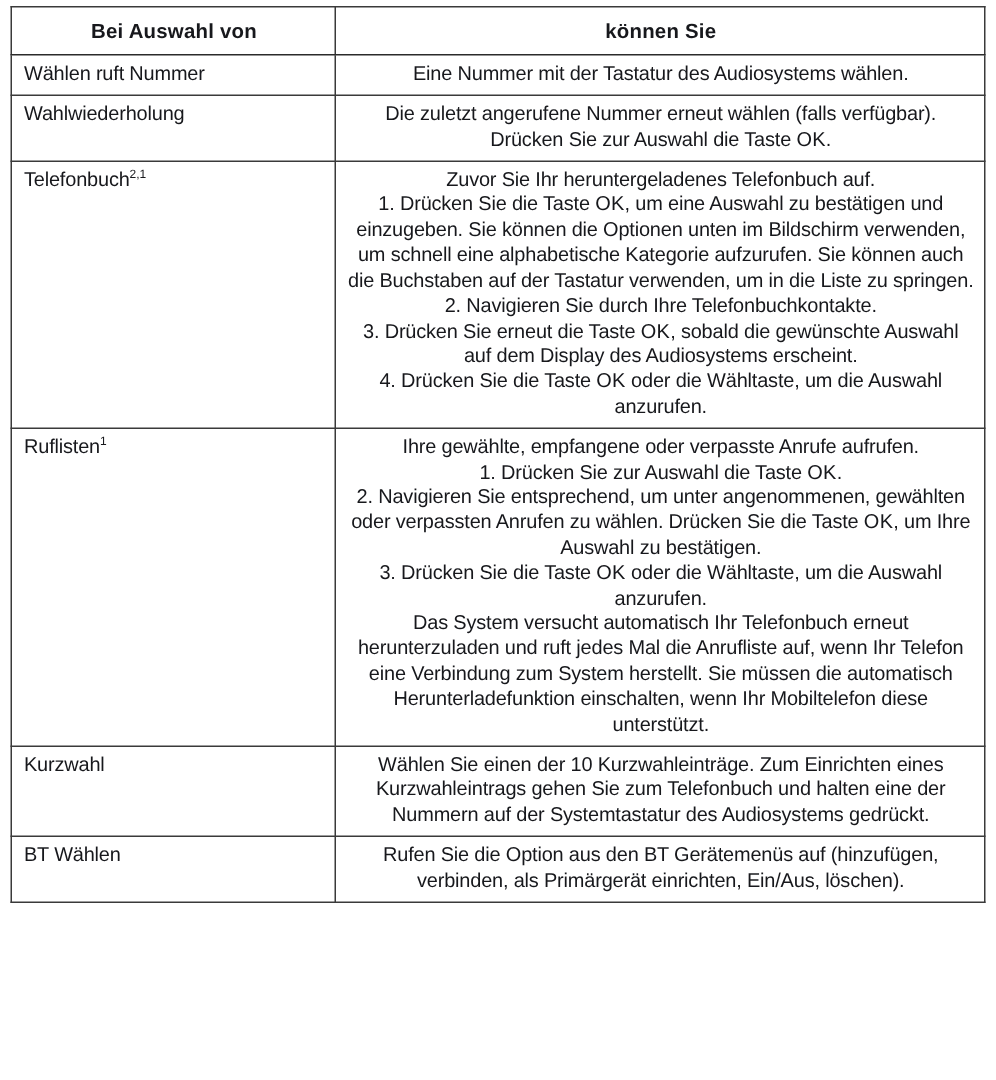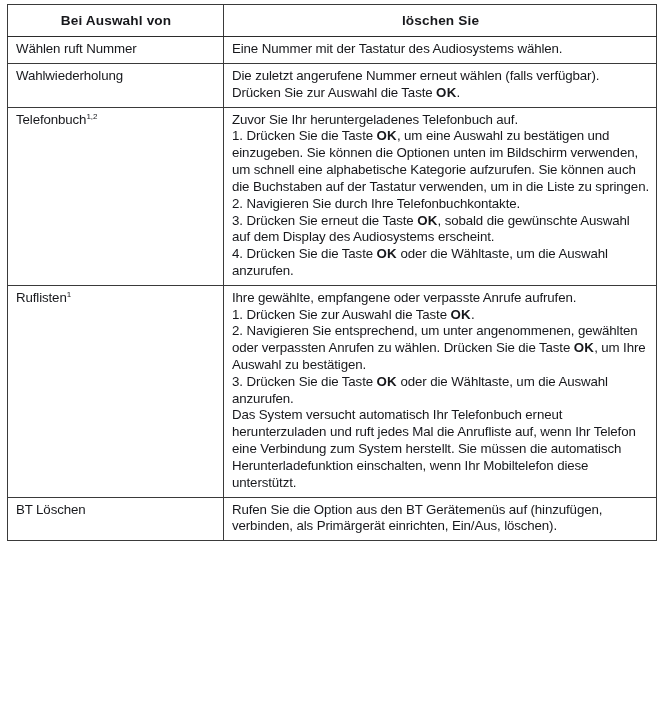--- a/index.html
+++ b/index.html
@@ -50,23 +50,24 @@
     border-bottom: 1.6px solid #2b2b2b;
   }
   table.spec tbody td.key {
     white-space: normal;
   }
   table.spec tbody td.val {
     border-left: 1.5px solid #2b2b2b;
   }
   .lines > span {
     display: block;
+    text-align: center;
   }
   b.ok {
-    font-weight: bold;
+    font-weight: normal;
     letter-spacing: 0.2px;
   }
   sup {
     font-size: 8px;
     vertical-align: super;
     line-height: 0;
     letter-spacing: 0;
   }
 </style>
 </head>
@@ -74,42 +75,42 @@
 
 <div class="page">
   <table class="spec">
     <colgroup>
       <col class="c1">
       <col class="c2">
     </colgroup>
     <thead>
       <tr>
         <th>Bei Auswahl von</th>
-        <th>löschen Sie</th>
+        <th>können Sie</th>
       </tr>
     </thead>
     <tbody id="tbody">
         <tr>
           <td class="key">Wählen ruft Nummer</td>
           <td class="val">
             <div class="lines">
               <span>Eine Nummer mit der Tastatur des Audiosystems wählen.</span>
             </div>
           </td>
         </tr>
         <tr>
           <td class="key">Wahlwiederholung</td>
           <td class="val">
             <div class="lines">
               <span>Die zuletzt angerufene Nummer erneut wählen (falls verfügbar). Drücken Sie zur Auswahl die Taste <b class="ok">OK</b>.</span>
             </div>
           </td>
         </tr>
         <tr>
-          <td class="key">Telefonbuch<sup>1,2</sup></td>
+          <td class="key">Telefonbuch<sup>2,1</sup></td>
           <td class="val">
             <div class="lines">
               <span>Zuvor Sie Ihr heruntergeladenes Telefonbuch auf.</span>
               <span>1. Drücken Sie die Taste <b class="ok">OK</b>, um eine Auswahl zu bestätigen und einzugeben. Sie können die Optionen unten im Bildschirm verwenden, um schnell eine alphabetische Kategorie aufzurufen. Sie können auch die Buchstaben auf der Tastatur verwenden, um in die Liste zu springen.</span>
               <span>2. Navigieren Sie durch Ihre Telefonbuchkontakte.</span>
               <span>3. Drücken Sie erneut die Taste <b class="ok">OK</b>, sobald die gewünschte Auswahl auf dem Display des Audiosystems erscheint.</span>
               <span>4. Drücken Sie die Taste <b class="ok">OK</b> oder die Wähltaste, um die Auswahl anzurufen.</span>
             </div>
           </td>
         </tr>
@@ -119,21 +120,29 @@
             <div class="lines">
               <span>Ihre gewählte, empfangene oder verpasste Anrufe aufrufen.</span>
               <span>1. Drücken Sie zur Auswahl die Taste <b class="ok">OK</b>.</span>
               <span>2. Navigieren Sie entsprechend, um unter angenommenen, gewählten oder verpassten Anrufen zu wählen. Drücken Sie die Taste <b class="ok">OK</b>, um Ihre Auswahl zu bestätigen.</span>
               <span>3. Drücken Sie die Taste <b class="ok">OK</b> oder die Wähltaste, um die Auswahl anzurufen.</span>
               <span>Das System versucht automatisch Ihr Telefonbuch erneut herunterzuladen und ruft jedes Mal die Anrufliste auf, wenn Ihr Telefon eine Verbindung zum System herstellt. Sie müssen die automatisch Herunterladefunktion einschalten, wenn Ihr Mobiltelefon diese unterstützt.</span>
             </div>
           </td>
         </tr>
         <tr>
-          <td class="key">BT Löschen</td>
+          <td class="key">Kurzwahl</td>
+          <td class="val">
+            <div class="lines">
+              <span>Wählen Sie einen der 10 Kurzwahleinträge. Zum Einrichten eines Kurzwahleintrags gehen Sie zum Telefonbuch und halten eine der Nummern auf der Systemtastatur des Audiosystems gedrückt.</span>
+            </div>
+          </td>
+        </tr>
+        <tr>
+          <td class="key">BT Wählen</td>
           <td class="val">
             <div class="lines">
               <span>Rufen Sie die Option aus den BT Gerätemenüs auf (hinzufügen, verbinden, als Primärgerät einrichten, Ein/Aus, löschen).</span>
             </div>
           </td>
         </tr>
       </tbody>
   </table>
 </div>
 

